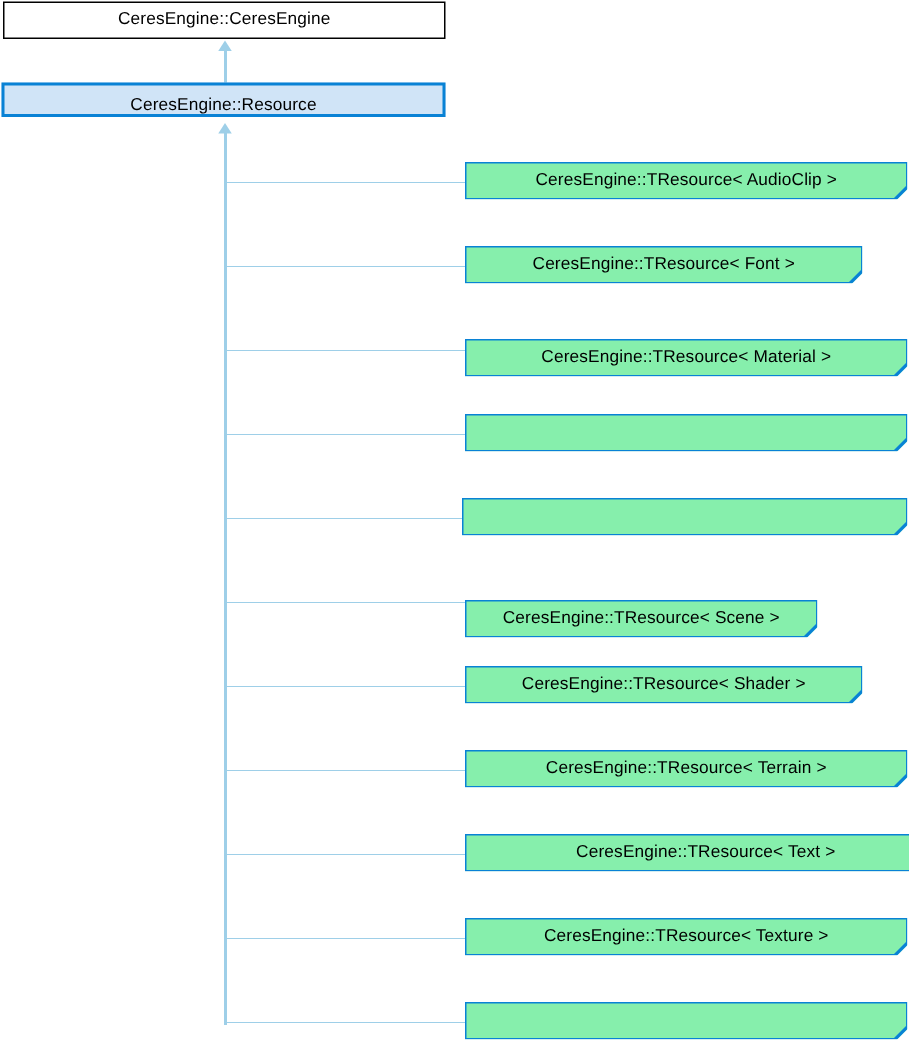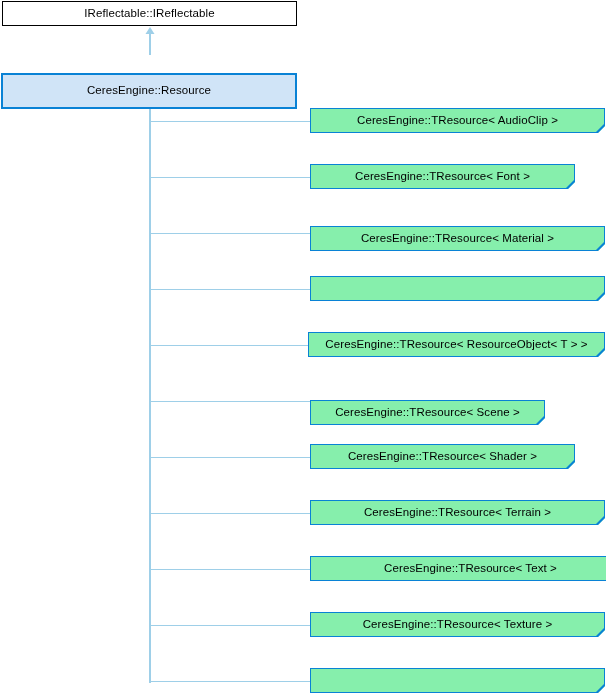--- a/index.html
+++ b/index.html
@@ -93,42 +93,41 @@
       <line x1="150" y1="401.5" x2="310" y2="401.5" stroke="#9ecfe8" stroke-width="1" shape-rendering="crispEdges"></line>
       <line x1="150" y1="457.5" x2="310" y2="457.5" stroke="#9ecfe8" stroke-width="1" shape-rendering="crispEdges"></line>
       <line x1="150" y1="513.5" x2="310" y2="513.5" stroke="#9ecfe8" stroke-width="1" shape-rendering="crispEdges"></line>
       <line x1="150" y1="569.5" x2="310" y2="569.5" stroke="#9ecfe8" stroke-width="1" shape-rendering="crispEdges"></line>
       <line x1="150" y1="625.5" x2="310" y2="625.5" stroke="#9ecfe8" stroke-width="1" shape-rendering="crispEdges"></line>
       <line x1="150" y1="681.5" x2="310" y2="681.5" stroke="#9ecfe8" stroke-width="1" shape-rendering="crispEdges"></line>
     </svg>
 
   <div id="nodes">
       <div class="node root" style="left: 2px; top: 1px; width: 295px; height: 25px;">
-        <span class="node-label">IReflectable::IReflectable</span>
+        <span class="node-label">CeresEngine::CeresEngine</span>
       </div>
-      <div class="node current" style="left: 1px; top: 73px; width: 296px; height: 36px;">
+      <div class="node current" style="left: 1px; top: 55px; width: 296px; height: 23px; align-items: flex-end;">
         <span class="node-label">CeresEngine::Resource</span>
       </div>
       <div class="node tmpl" style="left: 310px; top: 108px; width: 295px; height: 25px;">
         <span class="node-label">CeresEngine::TResource&lt; AudioClip &gt;</span>
         <span class="fold"></span>
       </div>
       <div class="node tmpl" style="left: 310px; top: 164px; width: 265px; height: 25px;">
         <span class="node-label">CeresEngine::TResource&lt; Font &gt;</span>
         <span class="fold"></span>
       </div>
       <div class="node tmpl" style="left: 310px; top: 226px; width: 295px; height: 25px;">
         <span class="node-label">CeresEngine::TResource&lt; Material &gt;</span>
         <span class="fold"></span>
       </div>
       <div class="node tmpl" style="left: 310px; top: 276px; width: 295px; height: 25px;">
         <span class="fold"></span>
       </div>
       <div class="node tmpl" style="left: 308px; top: 332px; width: 297px; height: 25px;">
-        <span class="node-label">CeresEngine::TResource&lt; ResourceObject&lt; T &gt; &gt;</span>
         <span class="fold"></span>
       </div>
       <div class="node tmpl" style="left: 310px; top: 400px; width: 235px; height: 25px;">
         <span class="node-label">CeresEngine::TResource&lt; Scene &gt;</span>
         <span class="fold"></span>
       </div>
       <div class="node tmpl" style="left: 310px; top: 444px; width: 265px; height: 25px;">
         <span class="node-label">CeresEngine::TResource&lt; Shader &gt;</span>
         <span class="fold"></span>
       </div>

